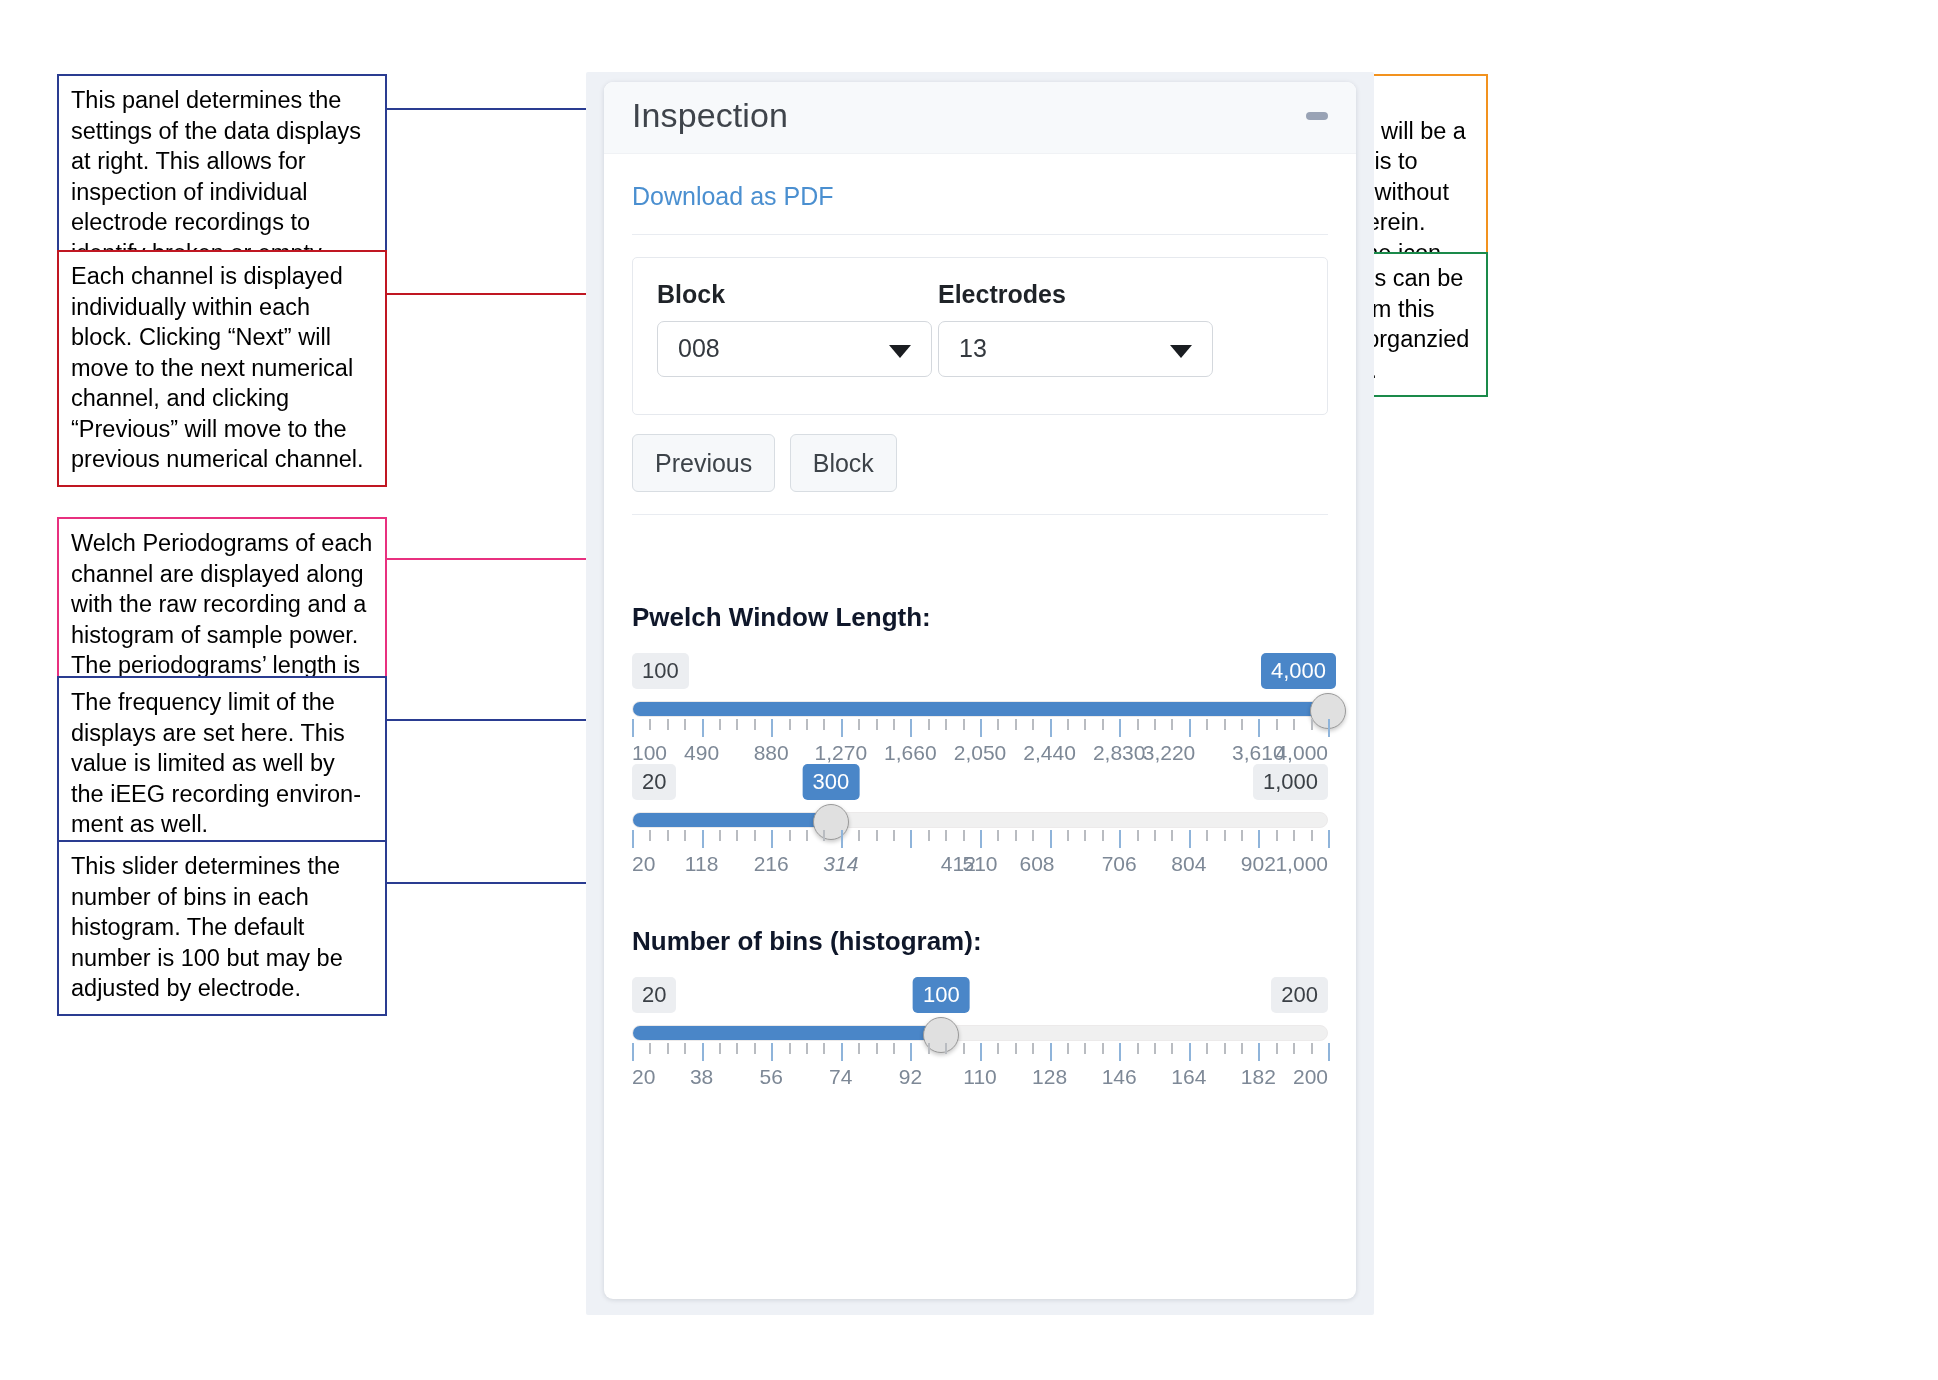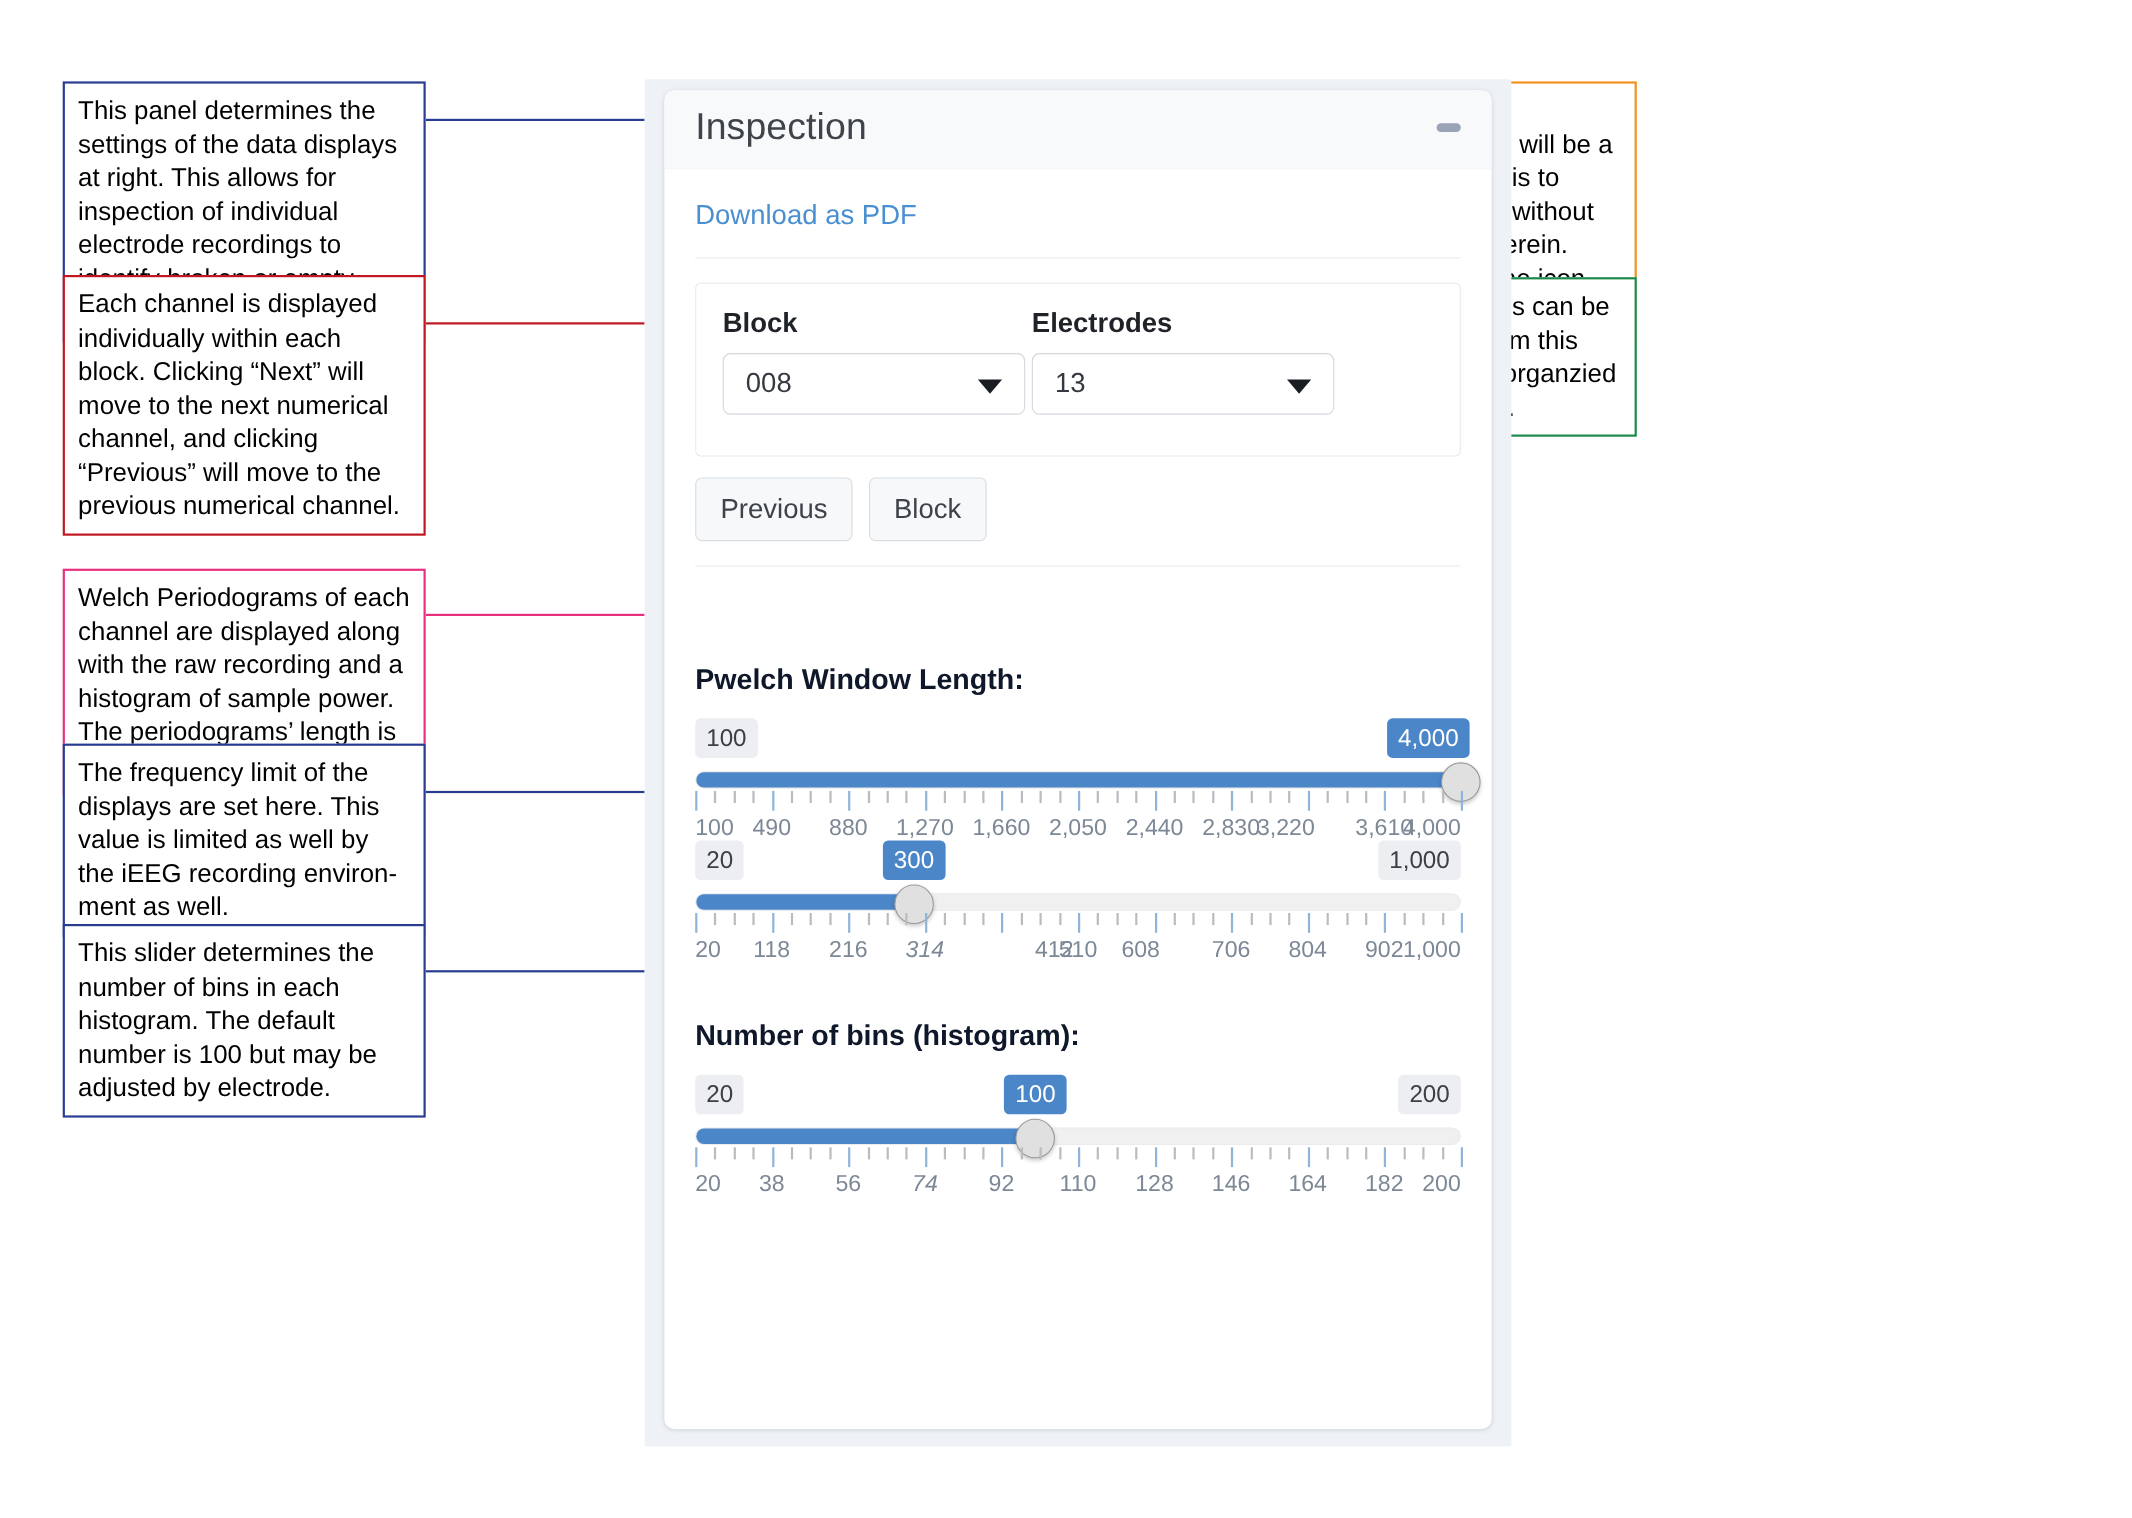--- a/index.html
+++ b/index.html
@@ -472,21 +472,21 @@
               <div class="tick" style="left: 626.4px;"></div>
               <div class="tick minor" style="left: 643.8px;"></div>
               <div class="tick minor" style="left: 661.2px;"></div>
               <div class="tick minor" style="left: 678.6px;"></div>
               <div class="tick" style="left: 696px;"></div>
             </div>
             <div class="tick-labels">
               <div class="tick-label" style="transform: none; left: 0px;">20</div>
               <div class="tick-label" style="left: 69.6px;">38</div>
               <div class="tick-label" style="left: 139.2px;">56</div>
-              <div class="tick-label" style="left: 208.8px; font-style: italic;">74</div>
+              <div class="tick-label" style="left: 208.8px;">74</div>
               <div class="tick-label" style="left: 278.4px;">92</div>
               <div class="tick-label" style="left: 348px;">110</div>
               <div class="tick-label" style="left: 417.6px;">128</div>
               <div class="tick-label" style="left: 487.2px;">146</div>
               <div class="tick-label" style="left: 556.8px;">164</div>
               <div class="tick-label" style="left: 626.4px;">182</div>
               <div class="tick-label" style="transform: translateX(-100%); left: 696px;">200</div>
             </div>
           </div>
         </div>

